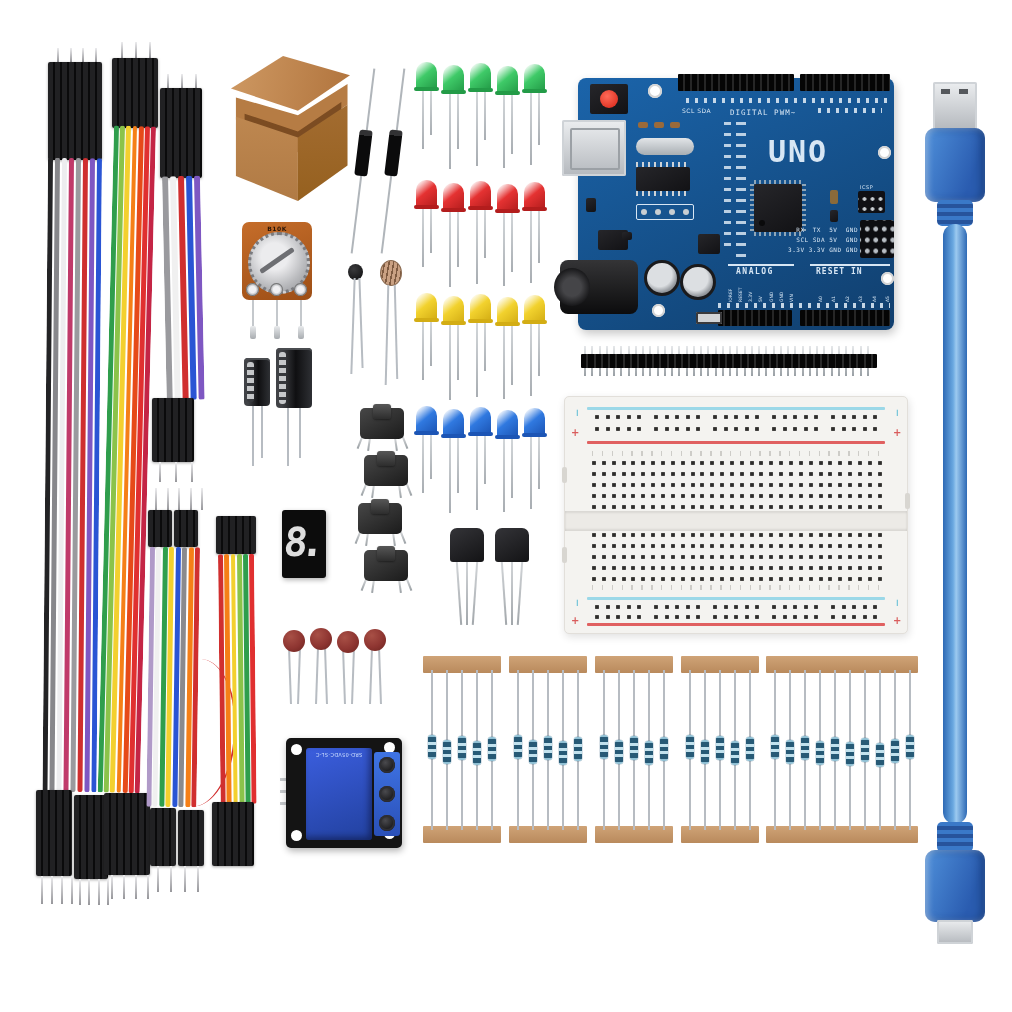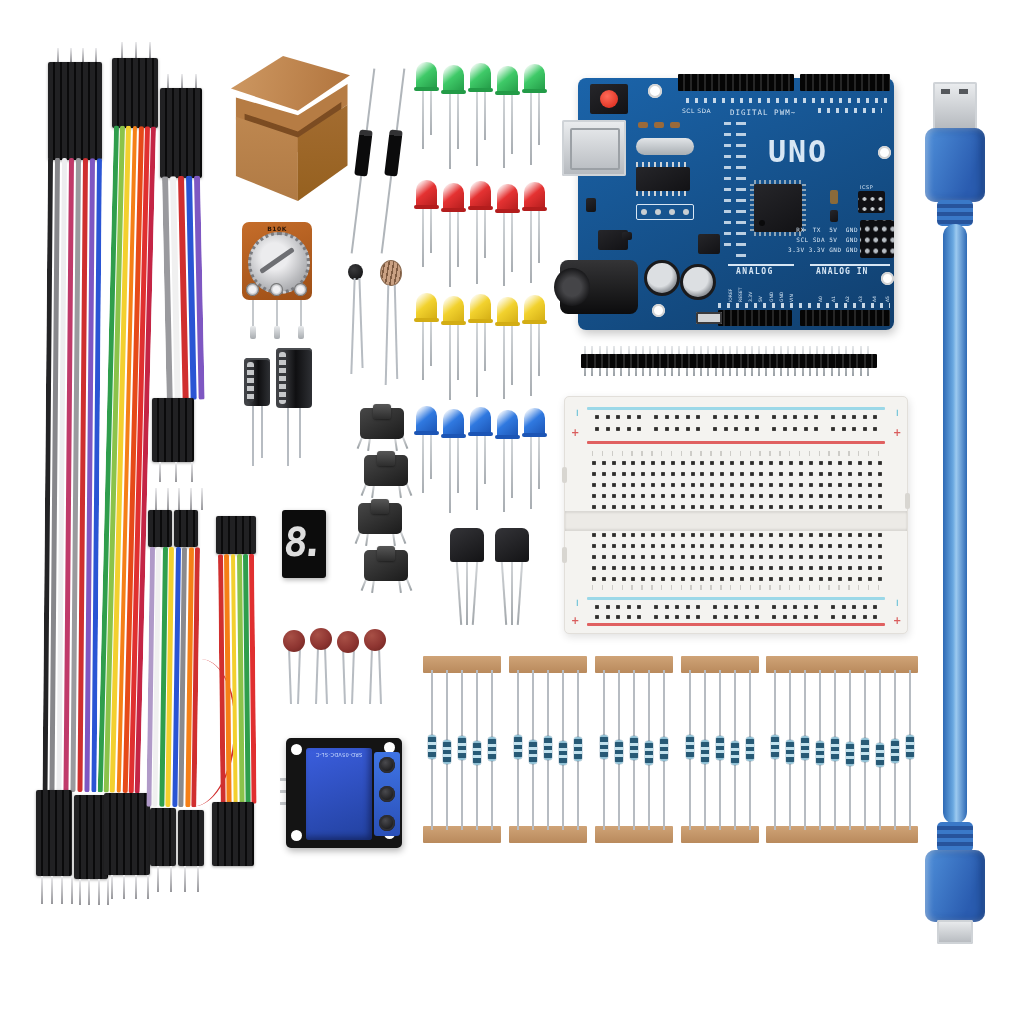--- a/index.html
+++ b/index.html
@@ -641,21 +641,21 @@
     <div class="chip" style="left:252px;top:132px;width:8px;height:12px"></div>
 
     <div class="silk" style="left:196px;top:148px;width:84px;font-size:6px;text-align:right;font-family:'DejaVu Sans Mono',monospace">RX  TX  5V  GND</div>
     <div class="silk" style="left:196px;top:158px;width:84px;font-size:6px;text-align:right;font-family:'DejaVu Sans Mono',monospace">SCL SDA 5V  GND</div>
     <div class="silk" style="left:196px;top:168px;width:84px;font-size:6px;text-align:right;font-family:'DejaVu Sans Mono',monospace">3.3V 3.3V GND GND</div>
     <div class="fem-block" style="left:282px;top:142px;width:34px;height:38px"></div>
 
     <div class="abs" style="left:150px;top:186px;width:66px;height:1.5px;background:#d7e6f4"></div>
     <div class="abs" style="left:232px;top:186px;width:80px;height:1.5px;background:#d7e6f4"></div>
     <div class="silk" style="left:158px;top:189px;font-size:8px;font-weight:bold;letter-spacing:1.5px;font-family:'DejaVu Sans Mono',monospace">ANALOG</div>
-    <div class="silk" style="left:238px;top:189px;font-size:8px;font-weight:bold;letter-spacing:1px;font-family:'DejaVu Sans Mono',monospace">ANALOG IN</div>
+    <div class="silk" style="left:238px;top:189px;font-size:8px;font-weight:bold;letter-spacing:1px;font-family:'DejaVu Sans Mono',monospace">RESET IN</div>
     <div class="vlabels" style="left:150px;top:200px;width:66px;height:24px">
         <span class="vlab">IOREF</span>
         <span class="vlab">RESET</span>
         <span class="vlab">3.3V</span>
         <span class="vlab">5V</span>
         <span class="vlab">GND</span>
         <span class="vlab">GND</span>
         <span class="vlab">VIN</span>
       </div>
     <div class="vlabels" style="left:240px;top:200px;width:72px;height:24px">

